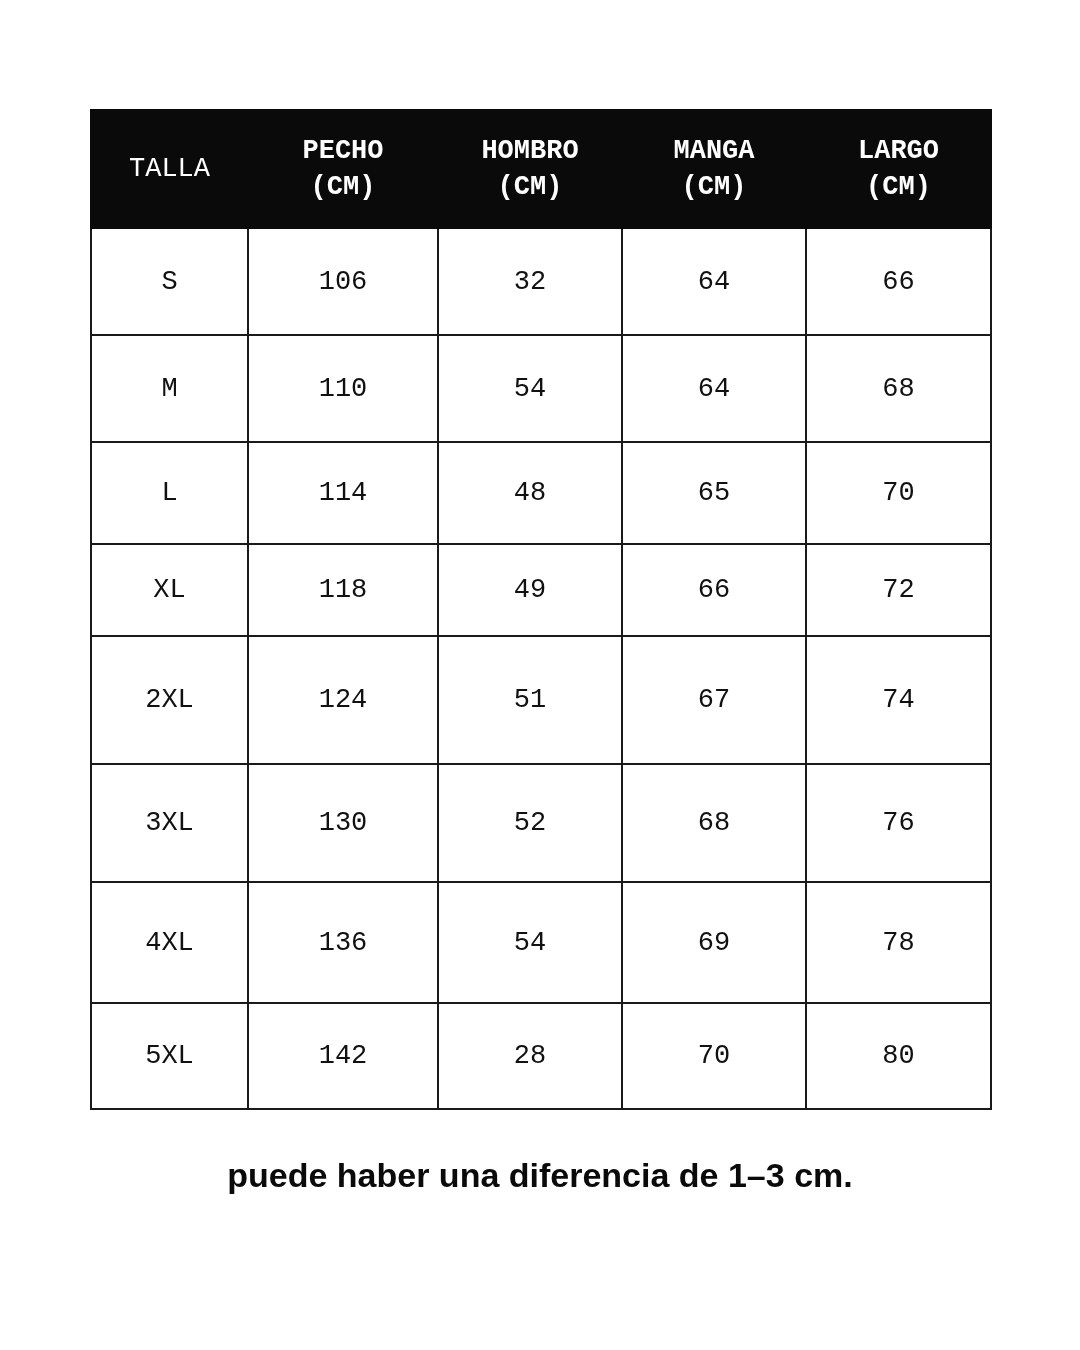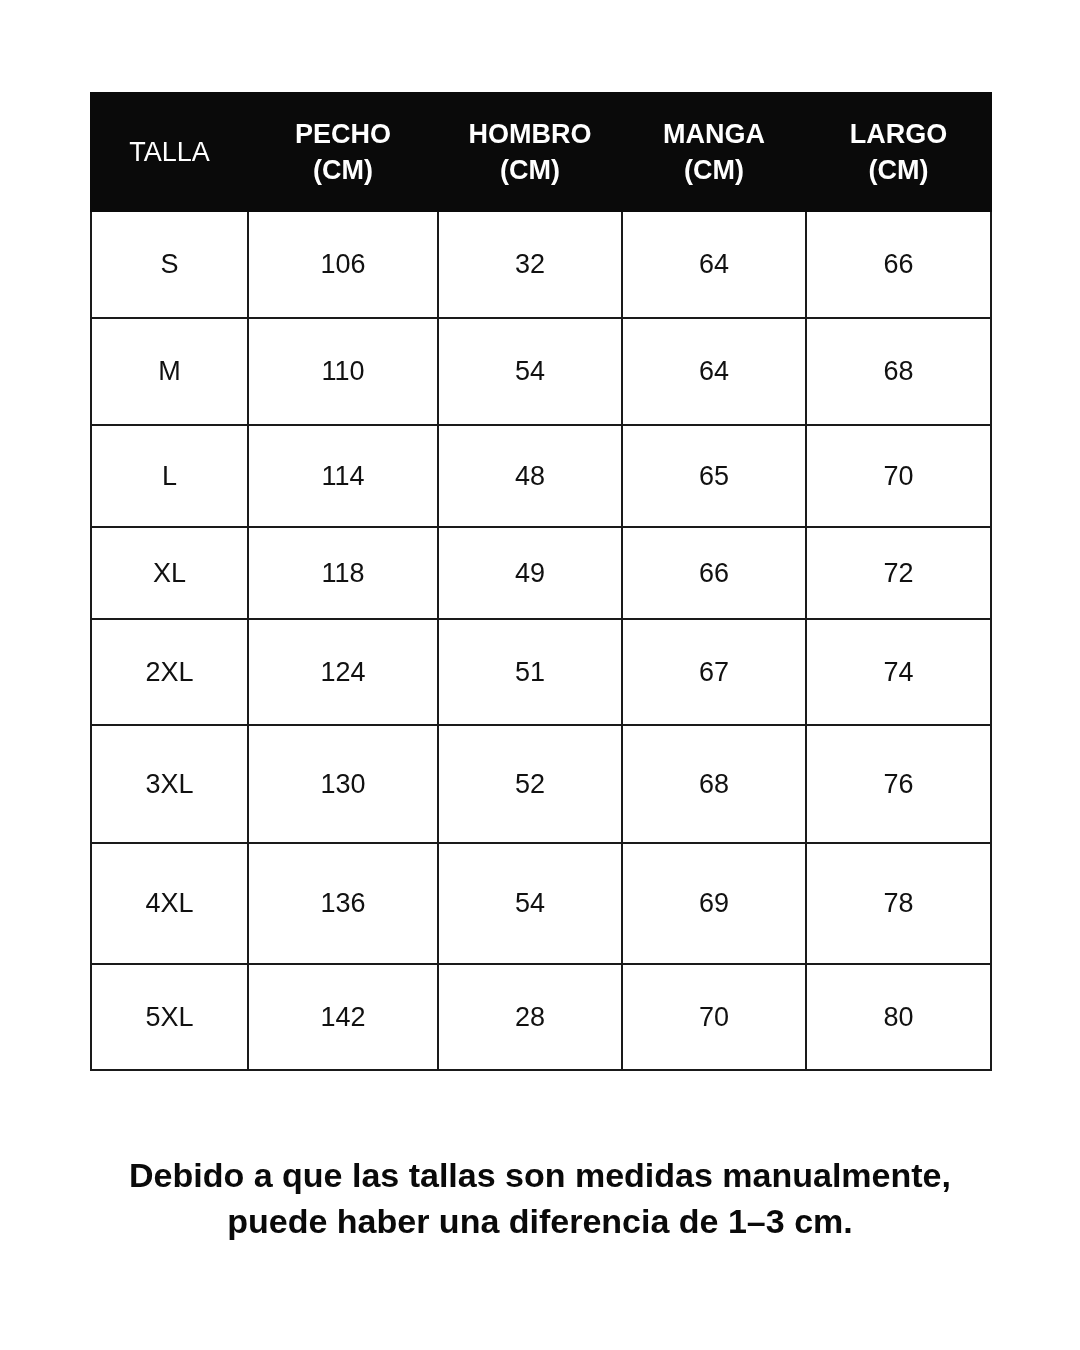--- a/index.html
+++ b/index.html
@@ -11,24 +11,25 @@
       width: 1080px;
       height: 1350px;
       position: relative;
       overflow: hidden;
       font-family: "Liberation Sans", sans-serif;
       color: #0a0a0a;
     }
     .size-table {
       position: absolute;
       left: 90px;
-      top: 92px;
+      top: 109px;
       width: 900px;
       border-collapse: collapse;
       table-layout: fixed;
+      font-family: Liberation Mono, monospace;
     }
     .size-table col.c0 { width: 157px; }
     .size-table col.c1 { width: 190px; }
     .size-table col.c2 { width: 184px; }
     .size-table col.c3 { width: 184px; }
     .size-table col.c4 { width: 185px; }
 
     .size-table thead tr {
       height: 118px;
       background: #0a0a0a;
@@ -55,21 +56,21 @@
       vertical-align: middle;
       font-size: 27px;
       font-weight: 400;
       padding: 0;
       color: #111111;
     }
     .size-table tbody tr.r0 { height: 107px; }
     .size-table tbody tr.r1 { height: 107px; }
     .size-table tbody tr.r2 { height: 102px; }
     .size-table tbody tr.r3 { height: 92px; }
-    .size-table tbody tr.r4 { height: 106px; }
+    .size-table tbody tr.r4 { height: 128px; }
     .size-table tbody tr.r5 { height: 118px; }
     .size-table tbody tr.r6 { height: 121px; }
     .size-table tbody tr.r7 { height: 106px; margin-top: 35px; }
 
     .note {
       position: absolute;
       left: 0;
       top: 1152px;
       width: 1080px;
       text-align: center;
@@ -168,15 +169,14 @@
       <td>5XL</td>
       <td>142</td>
       <td>28</td>
       <td>70</td>
       <td>80</td>
     </tr>
   </tbody>
 </table>
 
 <div class="note">
-  <span class="line">Debido a que las tallas son medidas manualmente,</span>
   <span class="line">puede haber una diferencia de 1–3 cm.</span>
 </div>
 
 </body></html>

